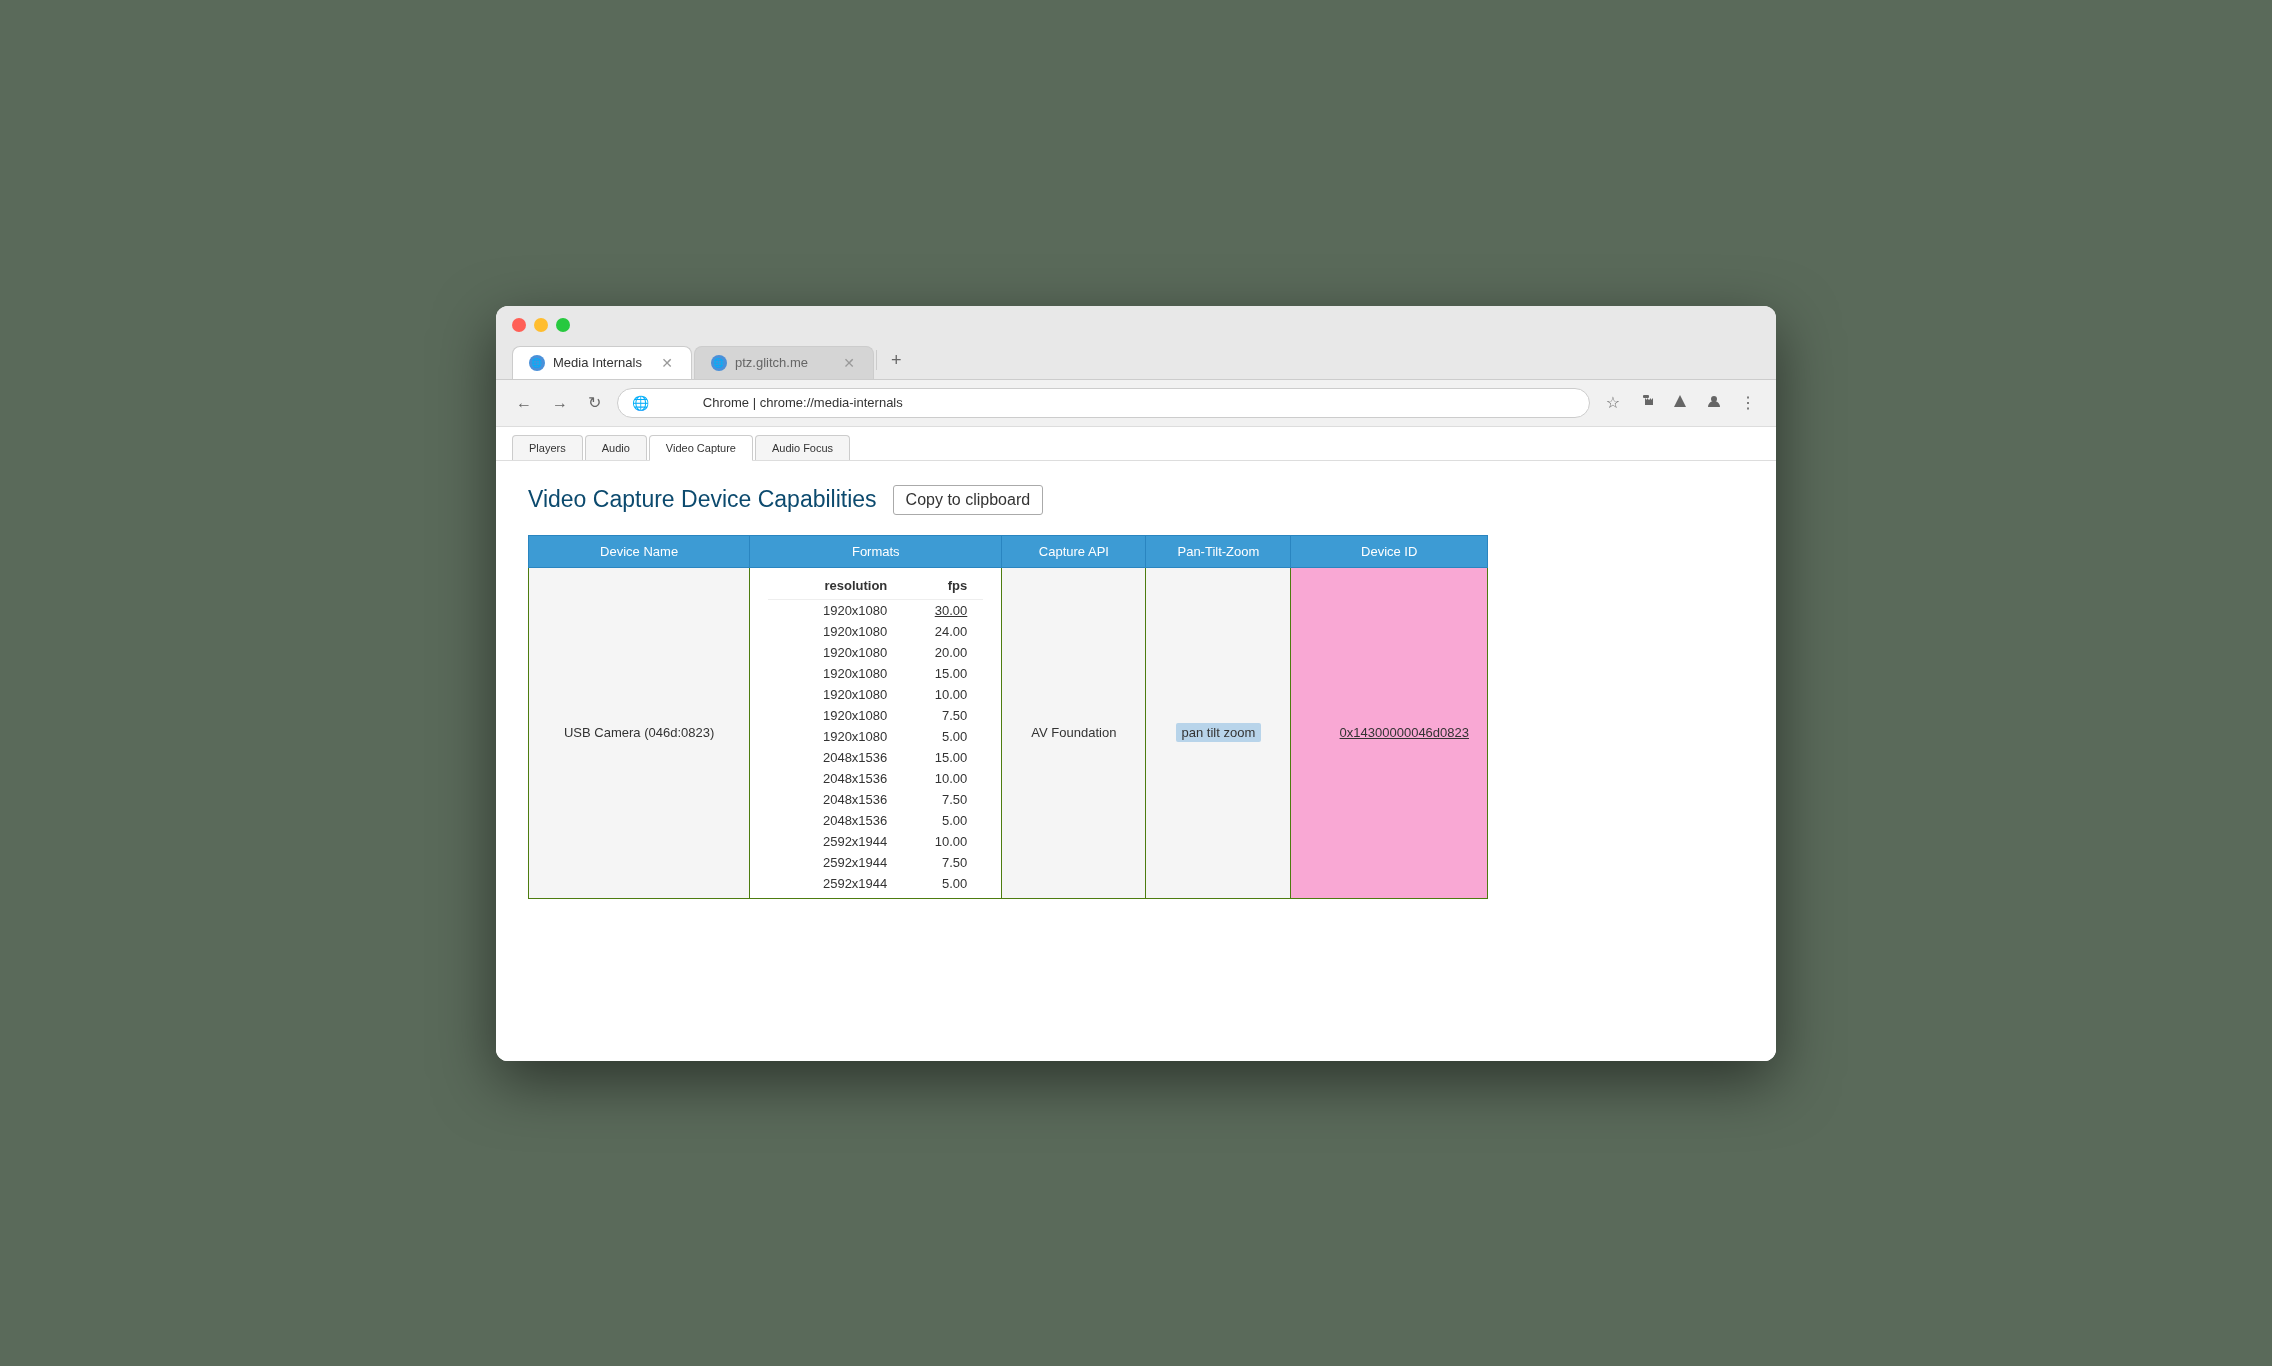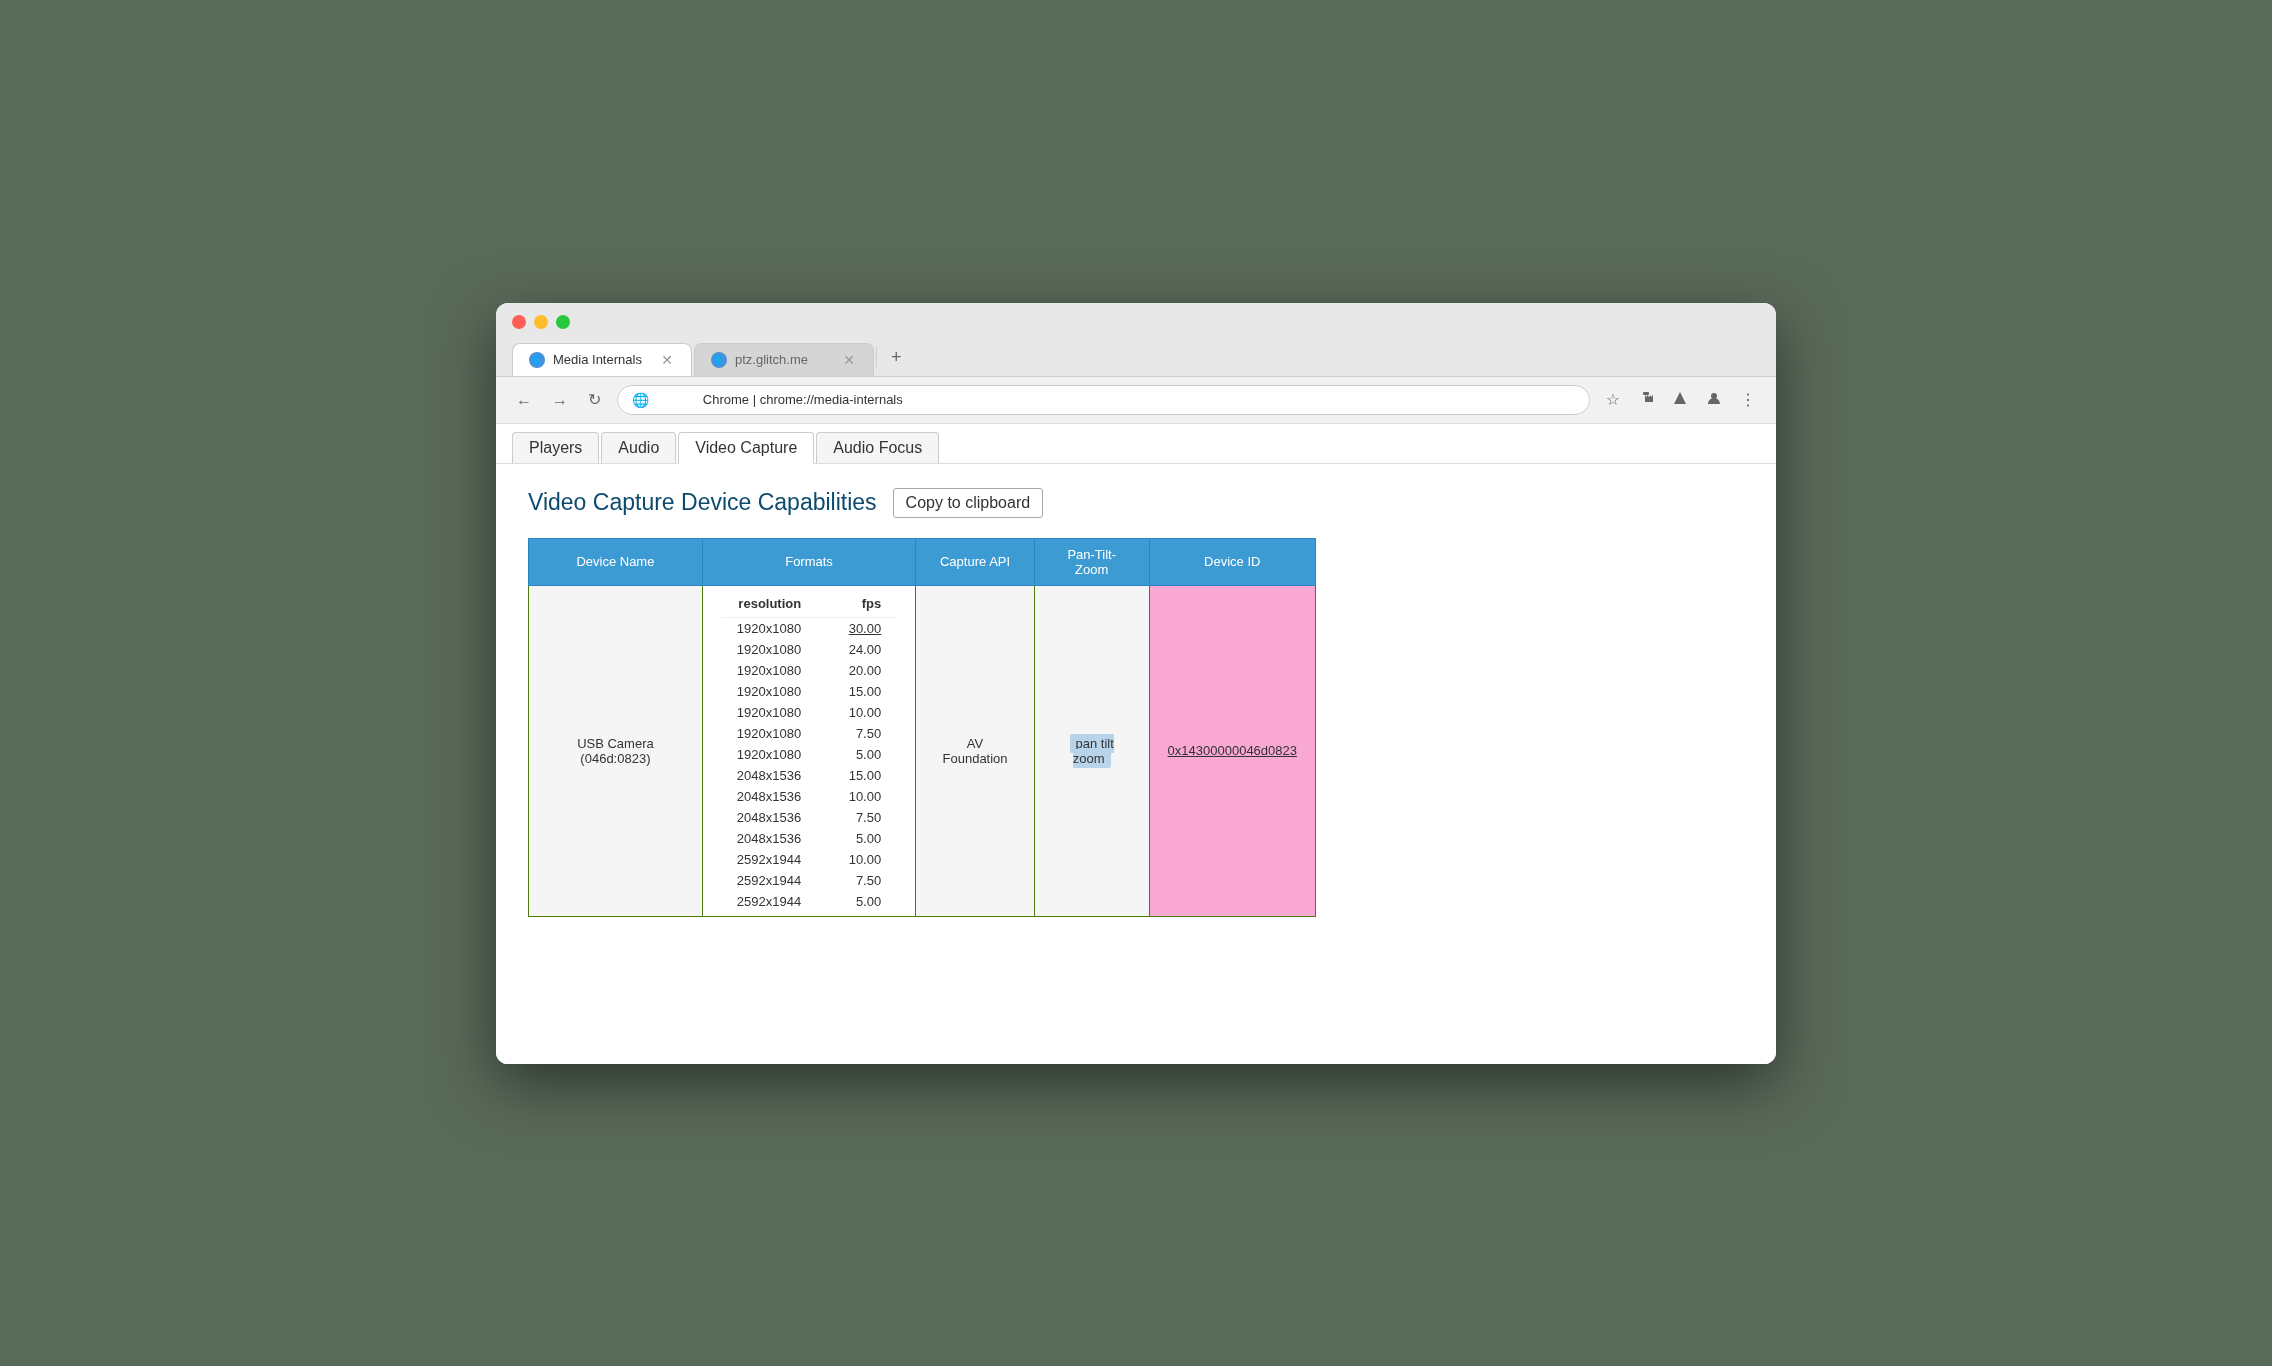--- a/index.html
+++ b/index.html
@@ -172,21 +172,21 @@
     .internal-tabs {
       display: flex;
       gap: 0;
       border-bottom: 1px solid #ddd;
       padding: 8px 16px 0;
       background: white;
     }
 
     .internal-tab {
       padding: 6px 16px;
-      font-size: 16px;
+      font-size: 11px;
       color: #333;
       cursor: pointer;
       border: 1px solid #ccc;
       border-bottom: none;
       background: #f5f5f5;
       margin-right: 2px;
       border-radius: 4px 4px 0 0;
       text-align: right;
     }
 
@@ -223,21 +223,21 @@
       border-radius: 3px;
       background: white;
       font-size: 16px;
       color: #333;
       cursor: pointer;
     }
 
     
     .data-table {
       border-collapse: collapse;
-      width: 788px;
+      width: 960px;
       font-size: 13px;
     }
 
     .data-table th {
       background: #3d9bd4;
       color: white;
       padding: 8px 16px;
       text-align: center;
       font-weight: normal;
       border: 1px solid #2a85c0;

